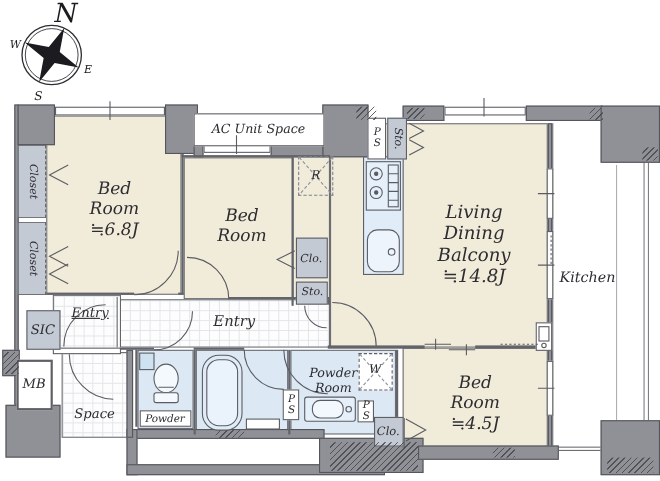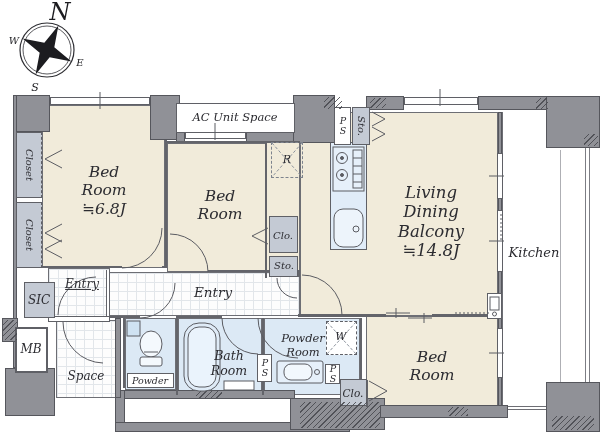--- a/index.html
+++ b/index.html
@@ -202,35 +202,33 @@
   </div>
   <div class="lb" style="left:220px;top:205px;font-size:15.5px;">
     <span class="nm" style="width:58px;">Bed Room</span>
   </div>
   <div class="lb" style="left:431px;top:222px;font-size:16.5px;">
     <span class="nm" style="width:68px;">Living Dining Balcony</span>
     <span class="sz">≒14.8J</span>
   </div>
   <div class="lb" style="left:432px;top:366px;font-size:15.5px;">
     <span class="nm" style="width:58px;">Bed Room</span>
+    <span class="sz">≒4.5J</span>
   </div>
   <div class="lb" style="left:534px;top:253px;font-size:13px;">
     <span>Kitchen</span>
   </div>
   <div class="lb" style="left:213px;top:293px;font-size:13.5px;">
     <span>Entry</span>
   </div>
   <div class="lb" style="left:82px;top:284px;font-size:12px;text-decoration:underline;">
     <span>Entry</span>
   </div>
   <div class="lb" style="left:86px;top:376px;font-size:12px;">
     <span>Space</span>
-  </div>
-  <div class="lb" style="left:229px;top:364px;font-size:12.5px;">
-    <span class="nm" style="width:44px;">Bath Room</span>
   </div>
   <div class="lb" style="left:235px;top:118px;font-size:11.5px;">
     <span>AC Unit Space</span>
   </div>
   <div class="lb" style="left:303px;top:346px;font-size:11.5px;">
     <span class="nm" style="width:50px;">Powder Room</span>
   </div>
   <div class="lb" style="left:150px;top:381px;font-size:9.5px;">
     <span>Powder</span>
   </div>

